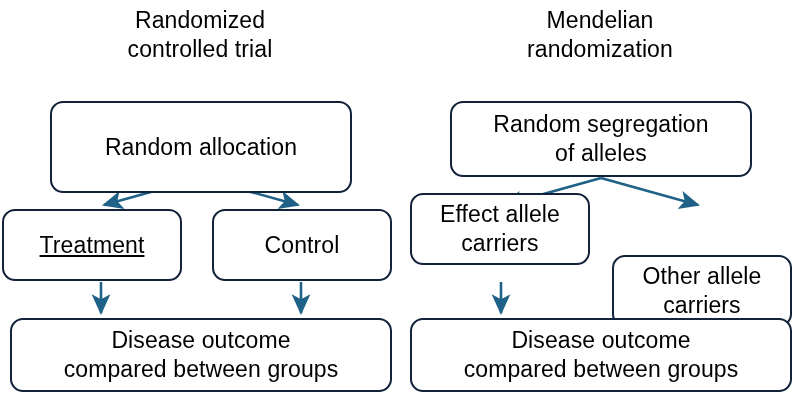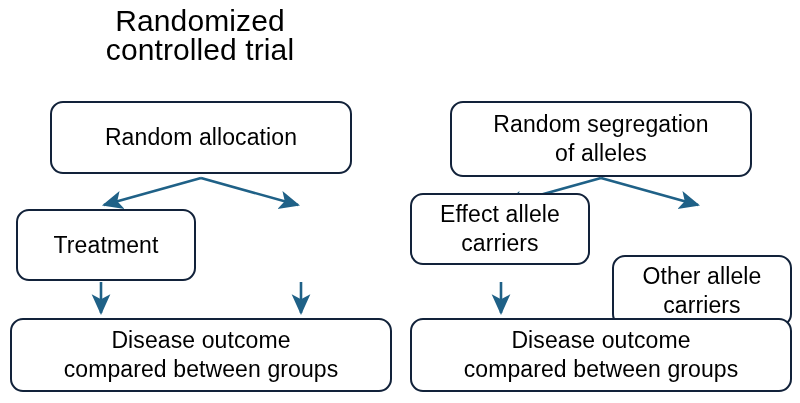--- a/index.html
+++ b/index.html
@@ -16,21 +16,21 @@
     width: 800px;
     height: 403px;
     background: #ffffff;
     overflow: hidden;
   }
 
   .panel-title {
     position: absolute;
     text-align: center;
     color: #000000;
-    font-size: 30px;
+    font-size: 23px;
     line-height: 29px;
     font-weight: 400;
     letter-spacing: 0.1px;
     white-space: pre-line;
   }
   #title-left  { left: 40px;  top: 6px; width: 320px; }
   #title-right { left: 440px; top: 6px; width: 320px; }
 
   .node {
     position: absolute;
@@ -44,22 +44,22 @@
     text-align: center;
     color: #000000;
     font-size: 23px;
     line-height: 29px;
     letter-spacing: 0.1px;
     white-space: pre-line;
     z-index: 2;
   }
 
   
-  #rct-root      { left: 50px;  top: 101px; width: 302px; height: 73px; }
-  #rct-treatment { left: 16px;  top: 209px; width: 180px; height: 72px; }
+  #rct-root      { left: 50px;  top: 101px; width: 302px; height: 92px; }
+  #rct-treatment { left: 2px;  top: 209px; width: 180px; height: 72px; text-decoration: underline; }
   #rct-control   { left: 212px; top: 209px; width: 180px; height: 72px; }
   #rct-outcome   { left: 10px;  top: 318px; width: 382px; height: 74px; }
 
   
   #mr-root     { left: 450px; top: 101px; width: 302px; height: 76px; }
   #mr-effect   { left: 410px; top: 193px; width: 180px; height: 72px; }
   #mr-other    { left: 612px; top: 209px; width: 180px; height: 72px; margin-top: 46px; }
   #mr-outcome  { left: 410px; top: 318px; width: 382px; height: 74px; }
 
   .edges {
@@ -106,23 +106,26 @@
     <g>
       <line x1="501" y1="282" x2="501" y2="313" stroke="#1f6187" stroke-width="2.6" marker-end="url(#ah)"></line>
     </g>
     <g>
       <line x1="701" y1="282" x2="701" y2="313" stroke="#1f6187" stroke-width="2.6" marker-end="url(#ah)"></line>
     </g>
   </svg>
 
   <div class="panel-title" id="title-left">Randomized
 controlled trial</div>
+  <div class="panel-title" id="title-right">Mendelian
+randomization</div>
 
   <div class="node" id="rct-root">Random allocation</div>
   <div class="node" id="rct-treatment">Treatment</div>
+  <div class="node" id="rct-control">Control</div>
   <div class="node" id="rct-outcome">Disease outcome
 compared between groups</div>
 
   <div class="node" id="mr-root">Random segregation
 of alleles</div>
   <div class="node" id="mr-effect">Effect allele
 carriers</div>
   <div class="node" id="mr-other">Other allele
 carriers</div>
   <div class="node" id="mr-outcome">Disease outcome

